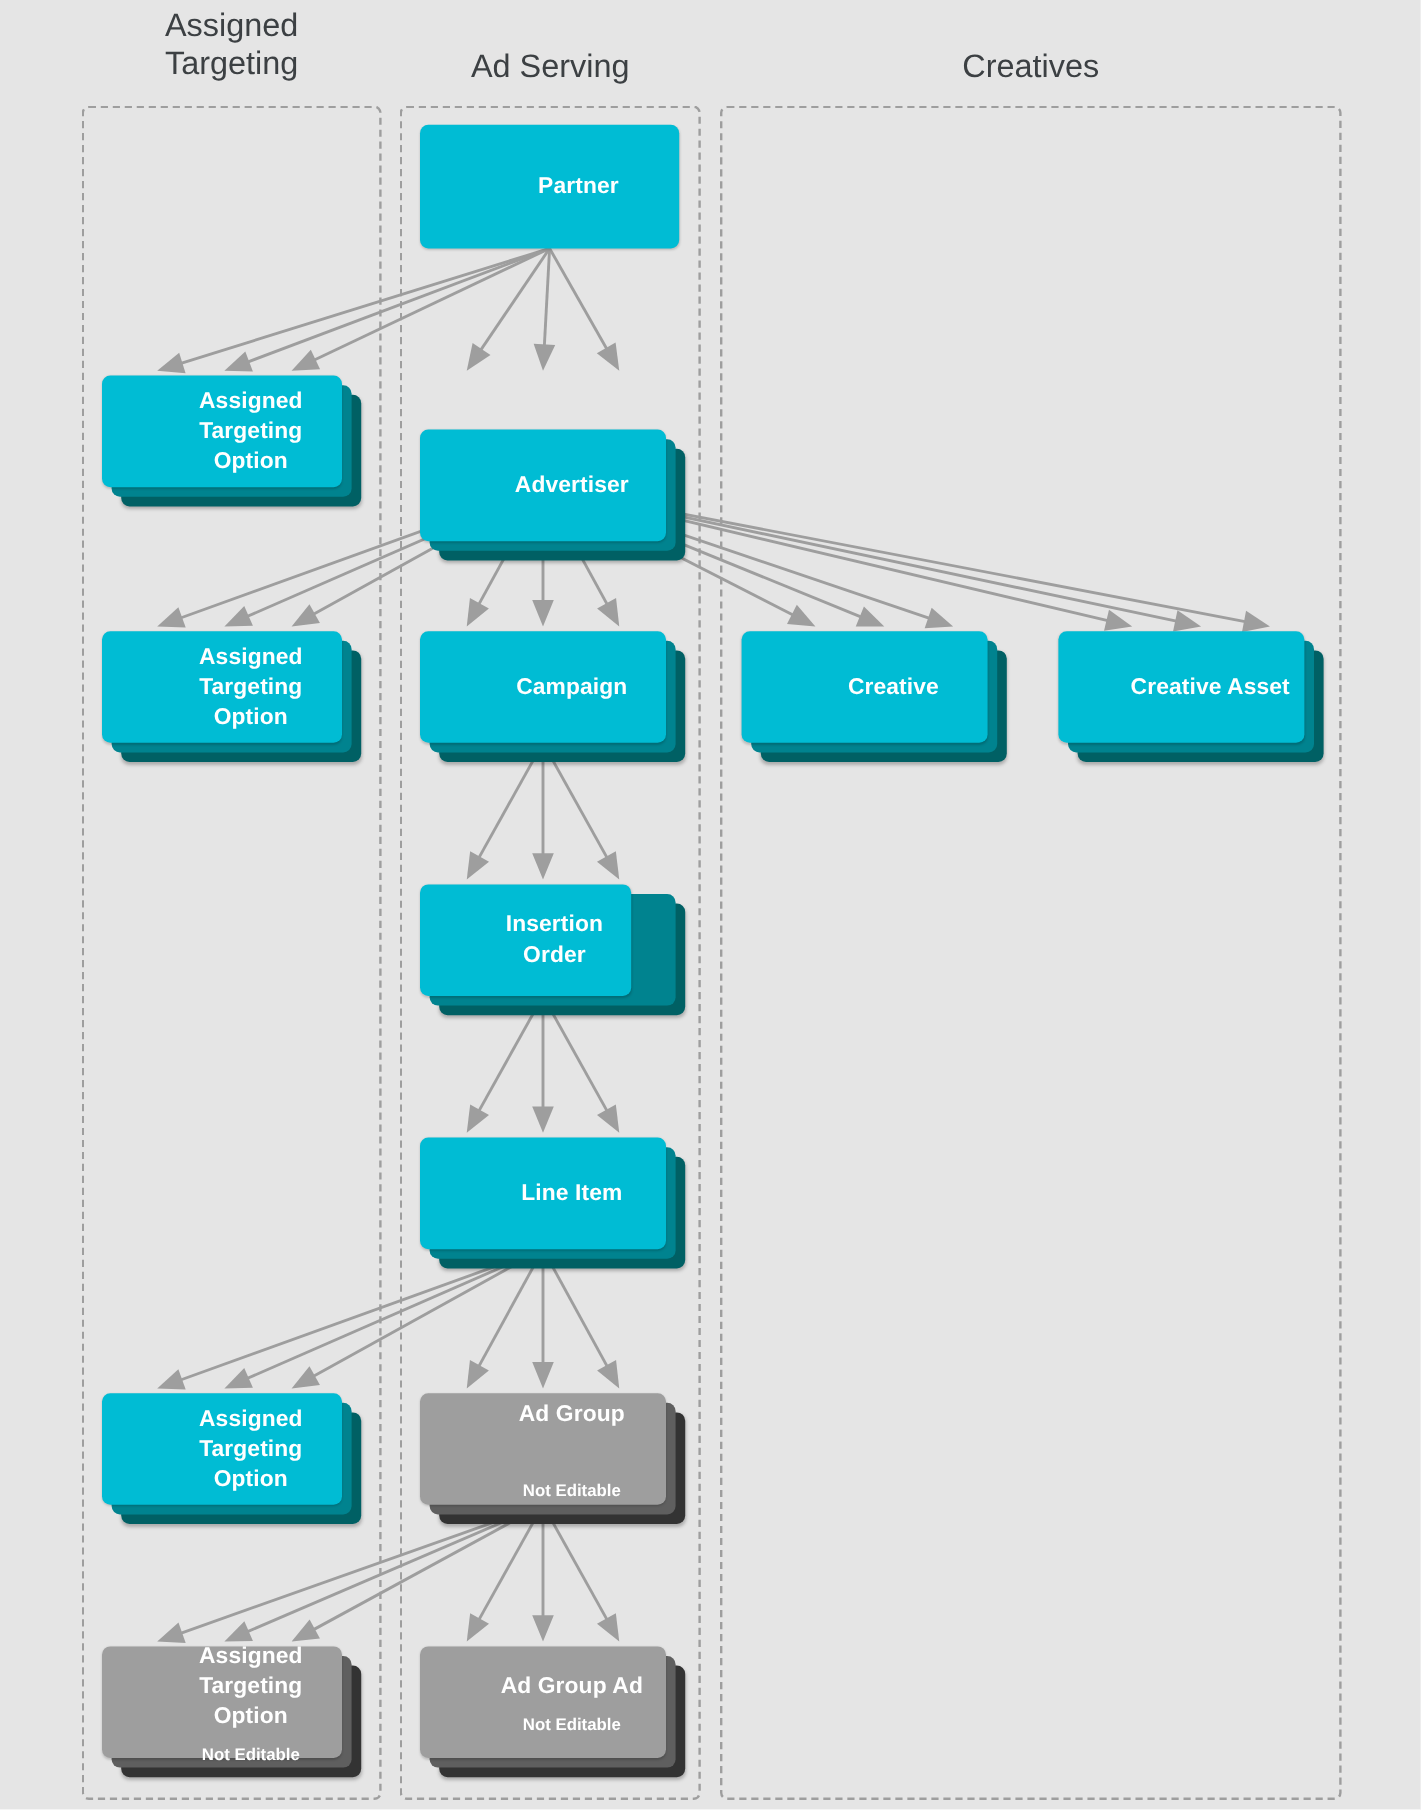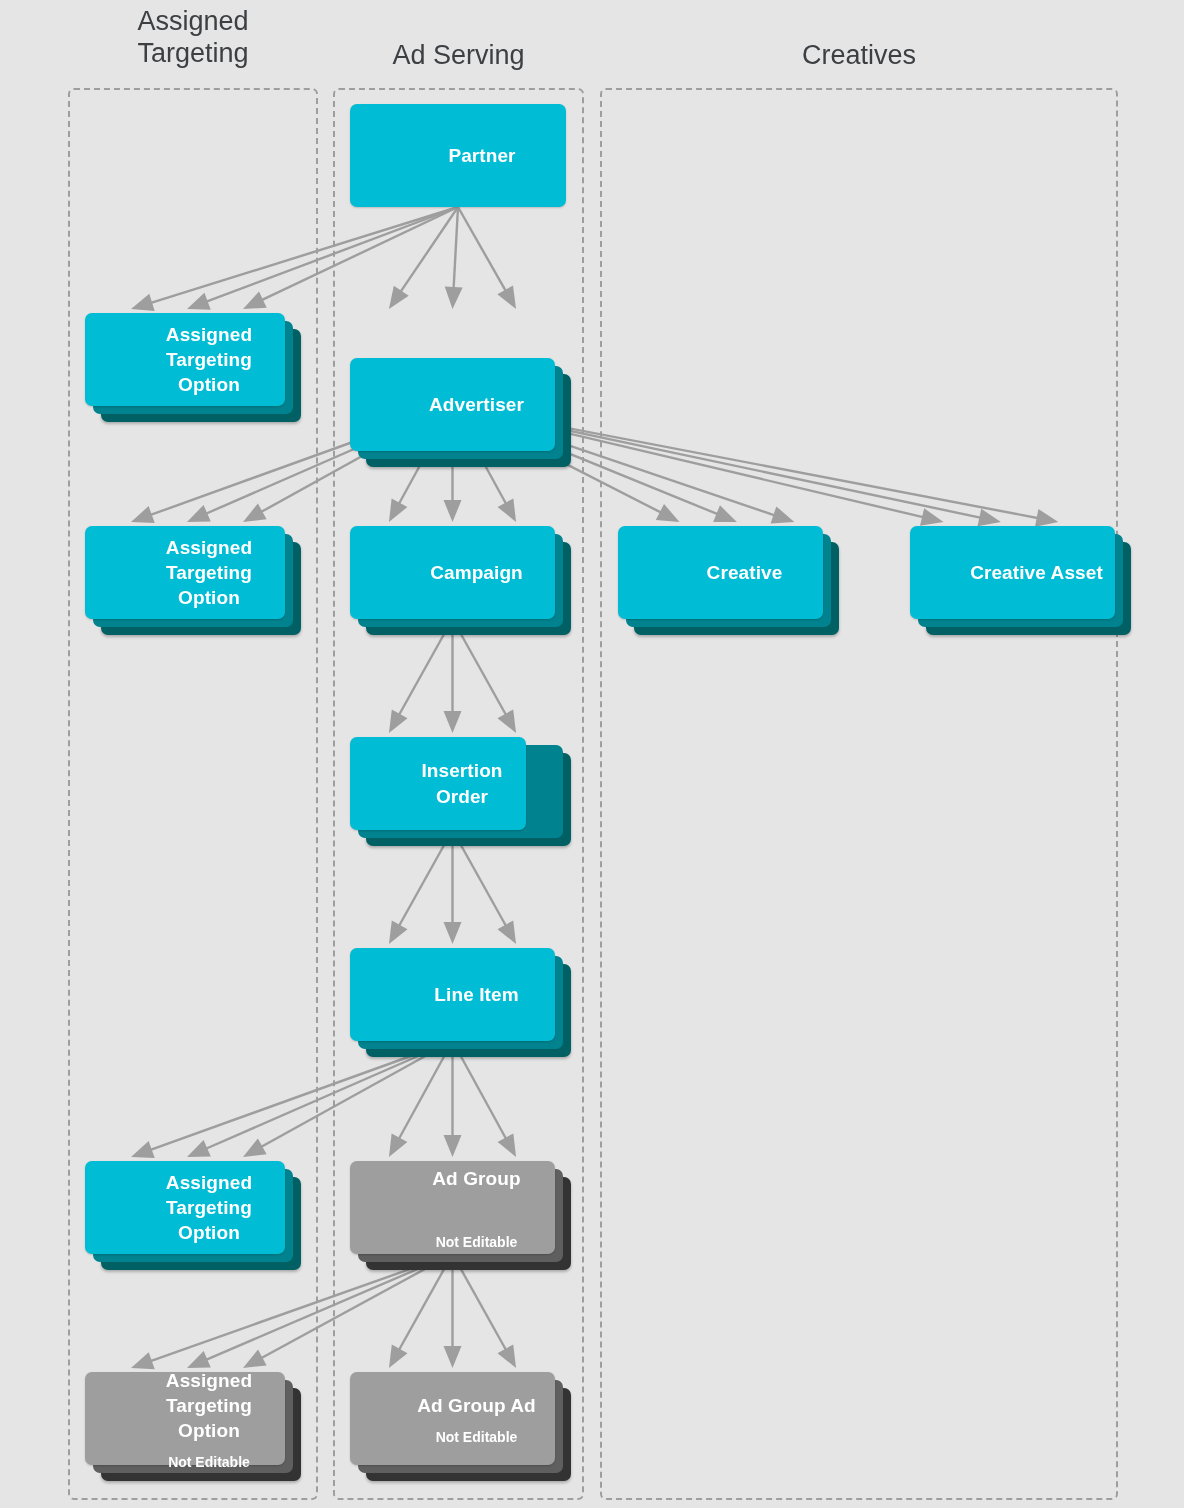--- a/index.html
+++ b/index.html
@@ -231,21 +231,21 @@
           <div class="card-title">Campaign</div>
         </div>
       </div>
       <div class="node teal" style="left: 618px; top: 526px; width: 225px; height: 113px;">
         <div class="card s3" style="left: 16px; top: 16px; width: 205px; height: 93px;"></div>
         <div class="card s2" style="left: 8px; top: 8px; width: 205px; height: 93px;"></div>
         <div class="card front" style="left: 0px; top: 0px; width: 205px; height: 93px;">
           <div class="card-title">Creative</div>
         </div>
       </div>
-      <div class="node teal" style="left: 882px; top: 526px; width: 225px; height: 113px; margin-left: 28px;">
+      <div class="node teal" style="left: 882px; top: 526px; width: 225px; height: 113px;">
         <div class="card s3" style="left: 16px; top: 16px; width: 205px; height: 93px;"></div>
         <div class="card s2" style="left: 8px; top: 8px; width: 205px; height: 93px;"></div>
         <div class="card front" style="left: 0px; top: 0px; width: 205px; height: 93px;">
           <div class="card-title">Creative Asset</div>
         </div>
       </div>
       <div class="node teal" style="left: 350px; top: 737px; width: 225px; height: 113px;">
         <div class="card s3" style="left: 16px; top: 16px; width: 205px; height: 93px;"></div>
         <div class="card s2" style="left: 8px; top: 8px; width: 205px; height: 93px;"></div>
         <div class="card front" style="left: 0px; top: 0px; width: 176px; height: 93px;">

